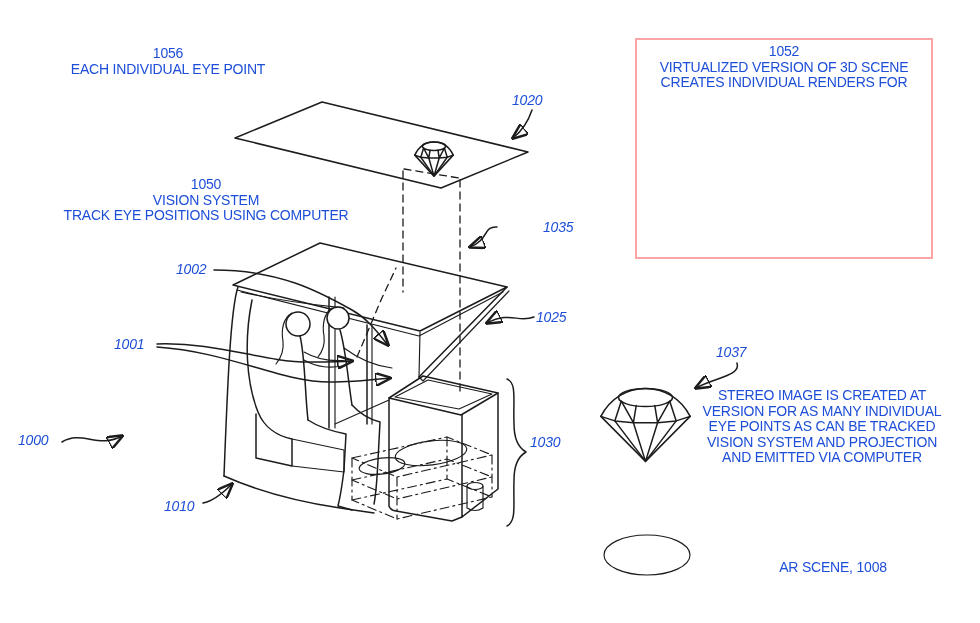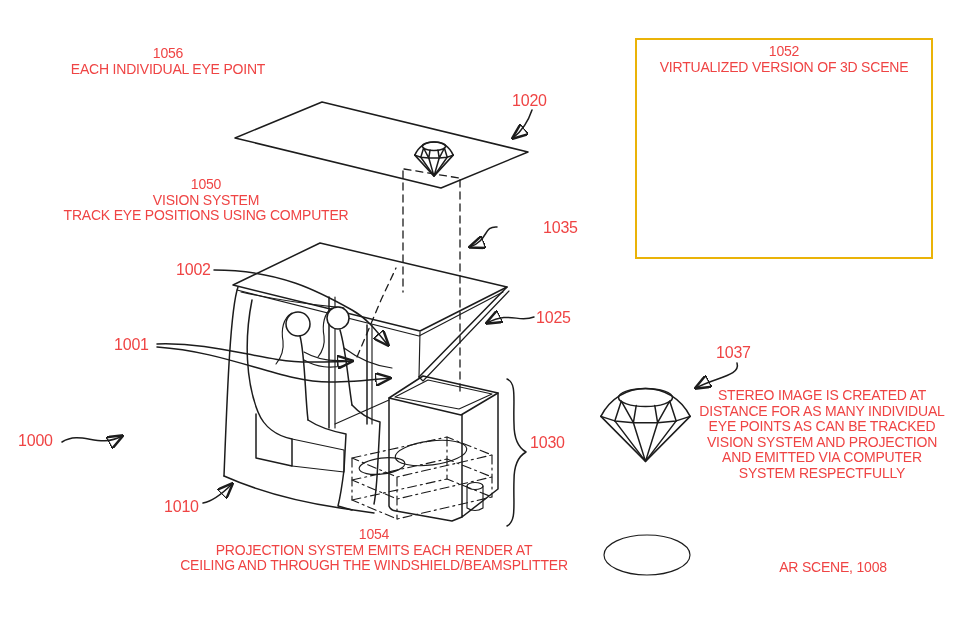--- a/index.html
+++ b/index.html
@@ -1,29 +1,29 @@
 <!DOCTYPE html>
 <html><head>
 <meta charset="utf-8">
 <style>
   html,body{margin:0;padding:0;background:#fff;}
   #stage{position:relative;width:980px;height:623px;background:#fff;overflow:hidden;
-         font-family:"Liberation Sans", sans-serif;color:#ef4444;}
+         font-family:"Liberation Sans", sans-serif;color:#1d4ed8;}
   .draw{position:absolute;left:0;top:0;width:980px;height:623px;}
   .draw path,.draw ellipse,.draw circle{stroke:#1c1c1c;fill:none;stroke-width:1.5;
          stroke-linecap:round;stroke-linejoin:round;}
   .draw .dash{stroke-dasharray:7 5;stroke-width:1.3;}
   .draw .dashdot{stroke-dasharray:9 4 2 4;stroke-width:1.15;}
   .draw .thin{stroke-width:1.15;}
   .draw .fillw{fill:#fff;}
   .lbl{position:absolute;font-size:14px;line-height:15.5px;letter-spacing:-0.2px;
        text-align:center;white-space:nowrap;}
-  .ref{position:absolute;font-size:16px;letter-spacing:-0.2px;}
+  .ref{position:absolute;font-size:14px;letter-spacing:-0.2px;font-style:italic;}
   .panel{position:absolute;left:635px;top:38px;width:294px;height:217px;
-         border:2px solid #eab308;background:#fff;}
+         border:2px solid #fca5a5;background:#fff;}
   .panel .lbl{position:static;margin-top:4px;}
 </style>
 </head>
 <body>
 
 <div id="stage">
 
   <svg class="draw" viewBox="0 0 980 623">
     <defs>
       <marker id="ah" viewBox="0 0 10 8" refX="9" refY="4" markerWidth="11" markerHeight="9" orient="auto">
@@ -163,36 +163,31 @@
   <div class="lbl" style="left:36px;top:177px;width:340px;">
     <div>1050</div>
     <div>VISION SYSTEM</div>
     <div>TRACK EYE POSITIONS USING COMPUTER</div>
   </div>
 
   <div class="panel">
     <div class="lbl" style="width:294px;">
       <div>1052</div>
       <div>VIRTUALIZED VERSION OF 3D SCENE</div>
+      <div>CREATES INDIVIDUAL RENDERS FOR</div>
     </div>
   </div>
 
-  <div class="lbl" style="left:144px;top:527px;width:460px;">
-    <div>1054</div>
-    <div>PROJECTION SYSTEM EMITS EACH RENDER AT</div>
-    <div>CEILING AND THROUGH THE WINDSHIELD/BEAMSPLITTER</div>
-  </div>
 
   <div class="lbl" style="left:672px;top:388px;width:300px;">
     <div>STEREO IMAGE IS CREATED AT</div>
-    <div>DISTANCE FOR AS MANY INDIVIDUAL</div>
+    <div>VERSION FOR AS MANY INDIVIDUAL</div>
     <div>EYE POINTS AS CAN BE TRACKED</div>
     <div>VISION SYSTEM AND PROJECTION</div>
     <div>AND EMITTED VIA COMPUTER</div>
-    <div>SYSTEM RESPECTFULLY</div>
   </div>
 
   <div class="lbl" style="left:708px;top:560px;width:250px;">
     <div>AR SCENE, 1008</div>
   </div>
 
   <div class="ref" style="left:512px;top:92px;">1020</div>
   <div class="ref" style="left:499px;top:219px;margin-left:44px;">1035</div>
   <div class="ref" style="left:536px;top:309px;">1025</div>
   <div class="ref" style="left:176px;top:261px;">1002</div>

